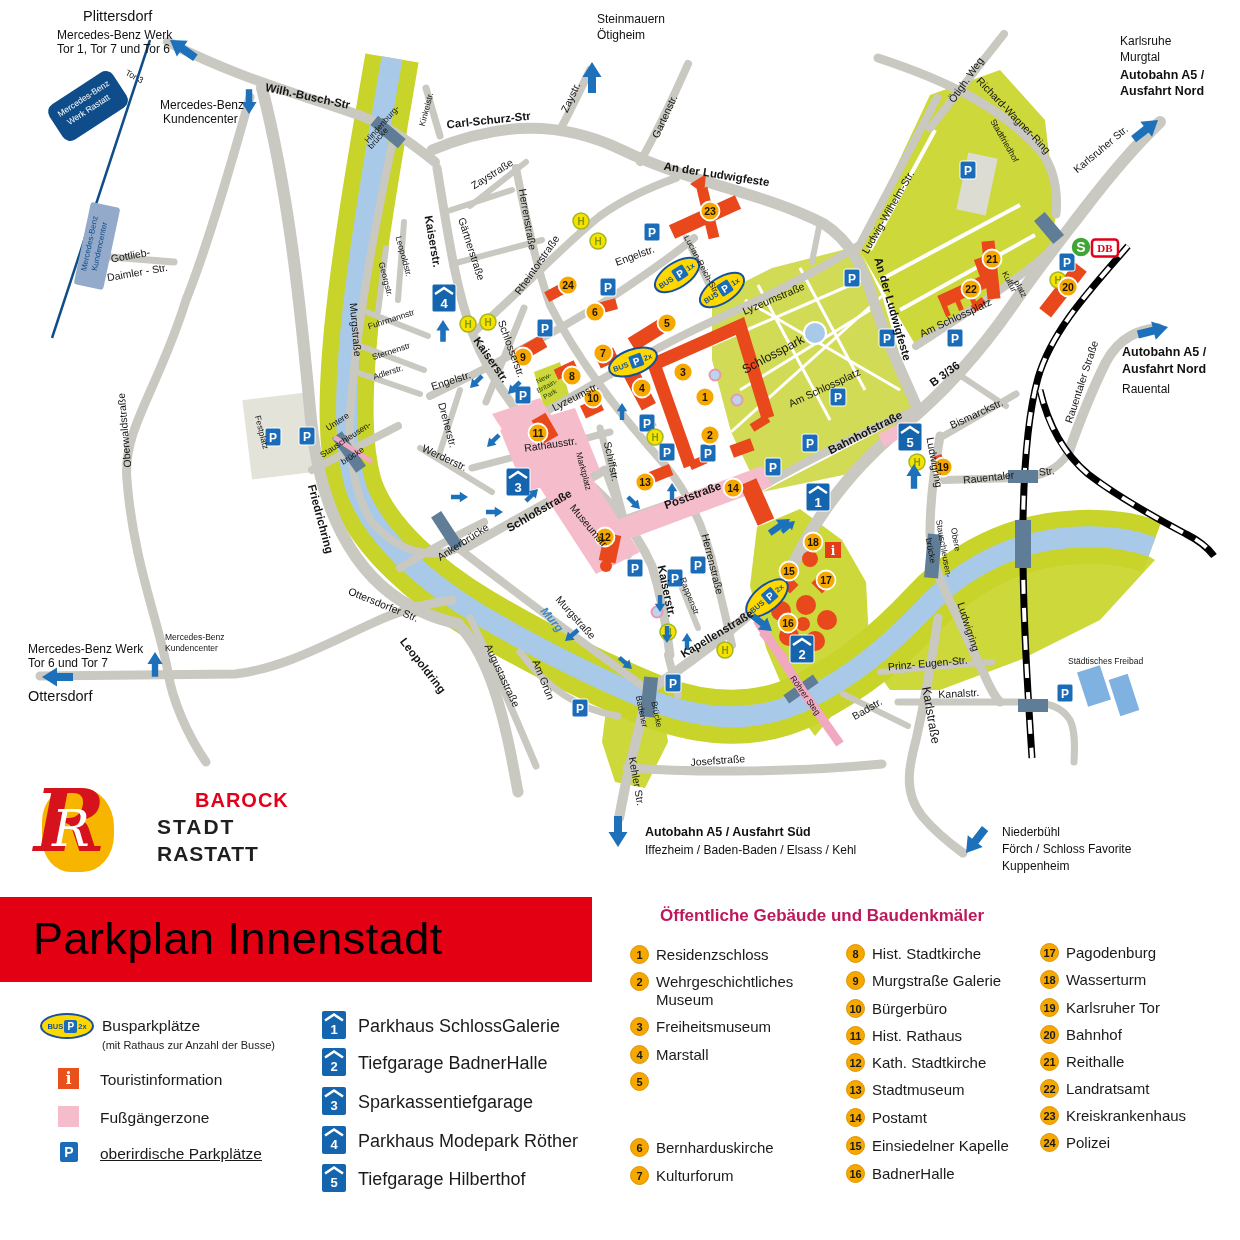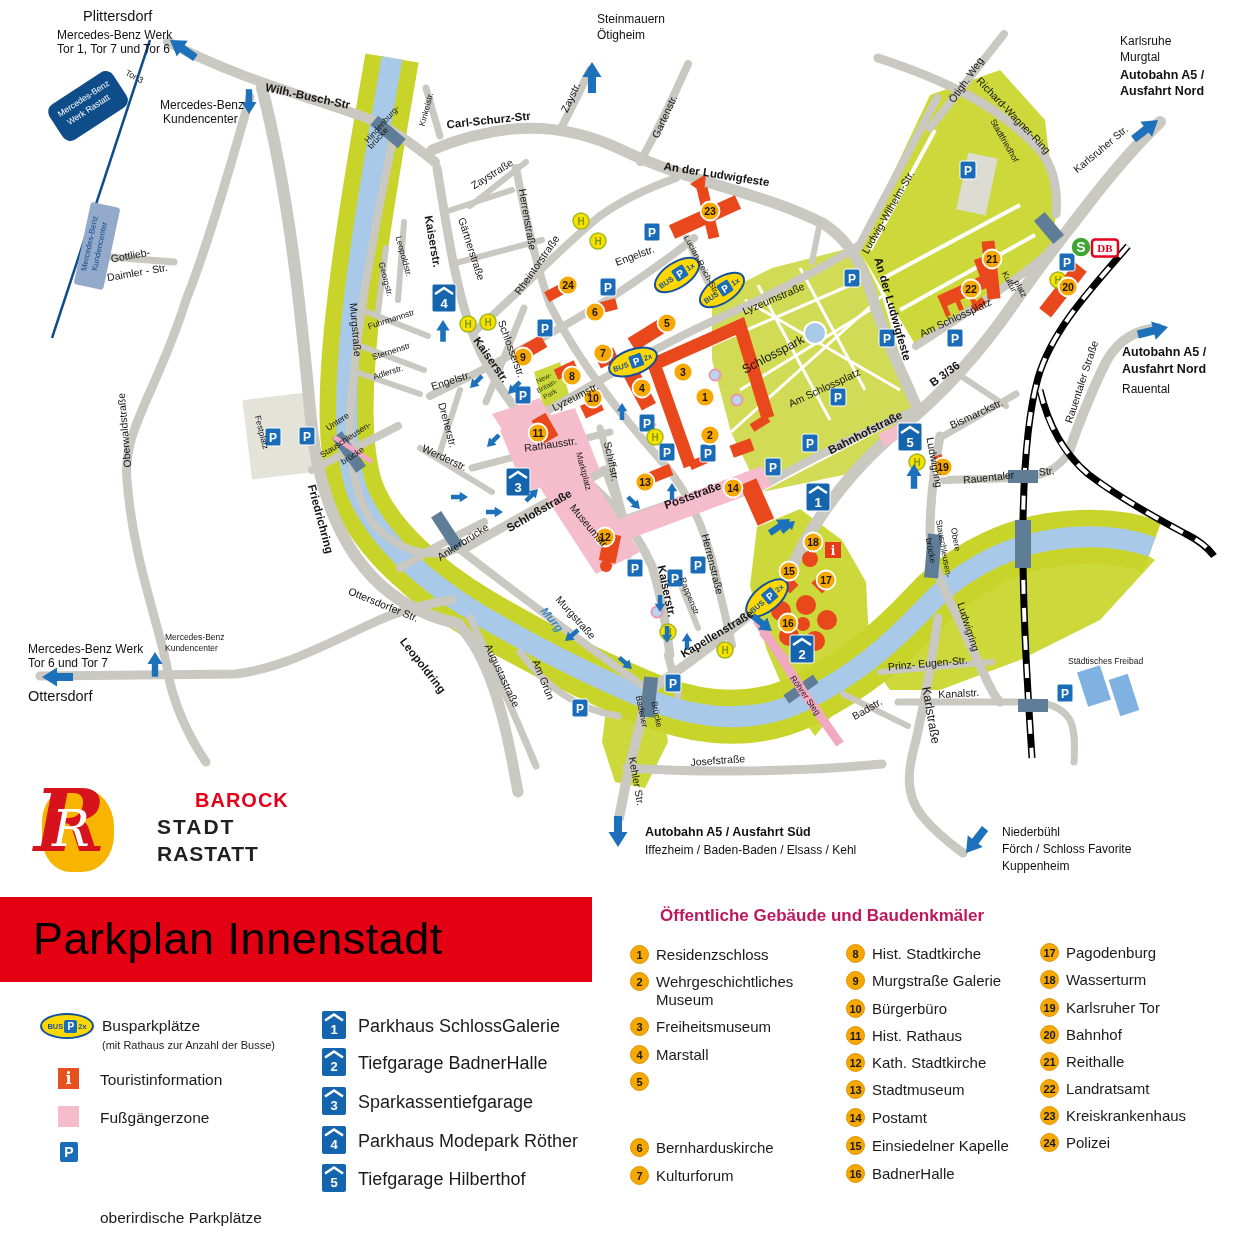--- a/index.html
+++ b/index.html
@@ -746,21 +746,21 @@
       <span class="bp">P</span>
       <span class="b1">2x</span>
 </div>
 <div class="leg-row" style="left:102px;top:1017px;">Busparkplätze</div>
 <div class="leg-sub" style="left:102px;top:1039px;">(mit Rathaus zur Anzahl der Busse)</div>
 <div class="infoicon">i</div>
 <div class="leg-row" style="left:100px;top:1071px;">Touristinformation</div>
 <div class="pinksq"></div>
 <div class="leg-row" style="left:100px;top:1109px;">Fußgängerzone</div>
 <div class="psq">P</div>
-<div class="leg-row" style="left:100px;top:1209px;">oberirdische Parkplätze</div>
+<div class="leg-row" style="left:100px;top:1145px;text-decoration:underline;">oberirdische Parkplätze</div>
 
 <svg class="ph-row-icon" style="top:1011px;" viewBox="0 0 24 28">
       <rect width="24" height="28" rx="2" fill="#1565ae"></rect>
       <path d="M3,9.5 L12,3.5 L21,9.5" stroke="#fff" stroke-width="2.6" fill="none"></path>
       <text x="12" y="23" class="ph-t">1</text>
     </svg>
 <div class="ph-row-label" style="top:1016px;">Parkhaus SchlossGalerie</div>
 <svg class="ph-row-icon" style="top:1048px;" viewBox="0 0 24 28">
       <rect width="24" height="28" rx="2" fill="#1565ae"></rect>
       <path d="M3,9.5 L12,3.5 L21,9.5" stroke="#fff" stroke-width="2.6" fill="none"></path>

